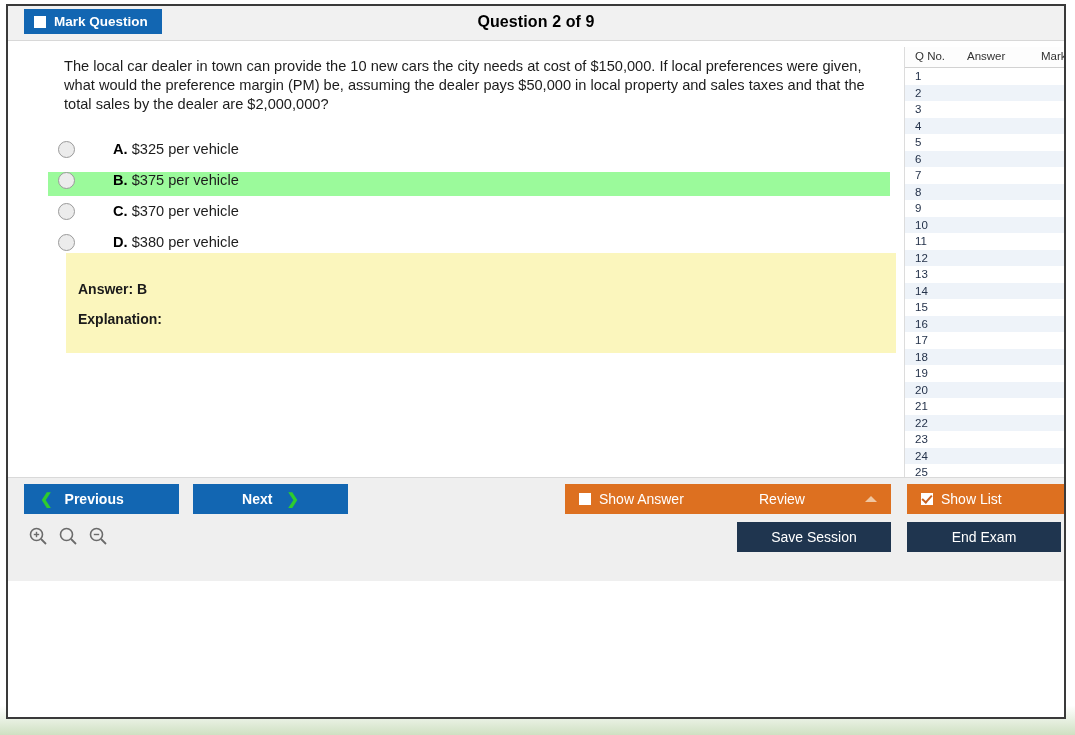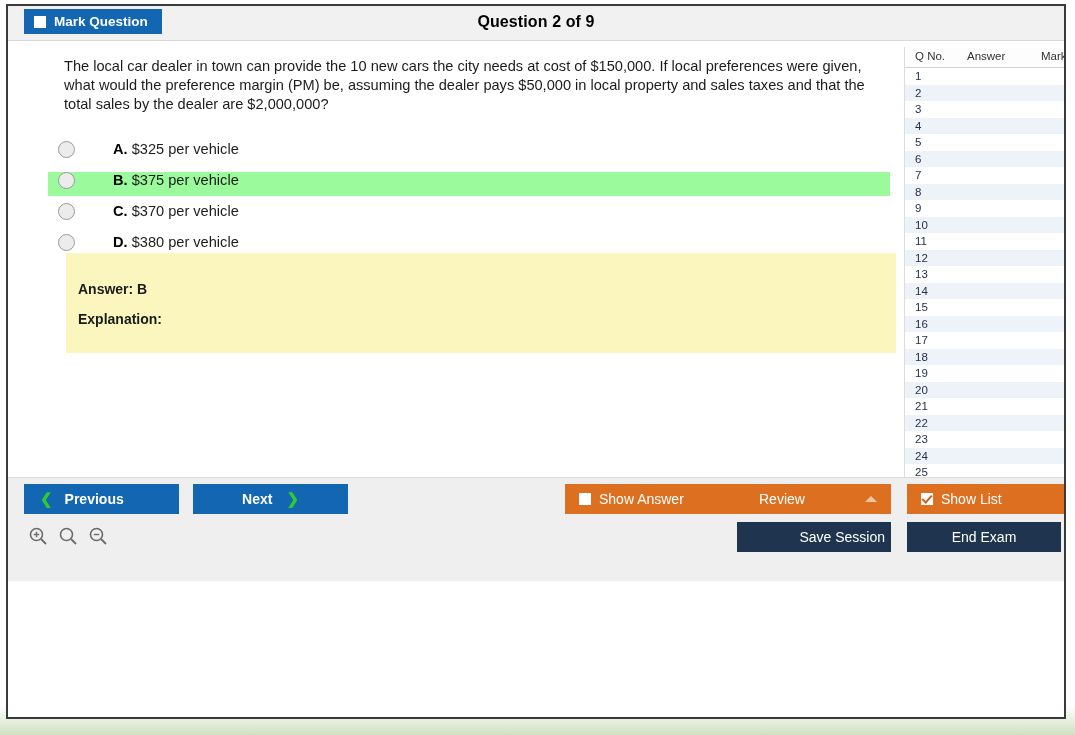--- a/index.html
+++ b/index.html
@@ -228,21 +228,21 @@
   .btn-showanswer { left: 557px; top: 6px; width: 172px; padding-left: 14px; }
   .btn-review { left: 729px; top: 6px; width: 154px; padding-left: 22px; }
   .btn-showlist { left: 899px; top: 6px; width: 172px; padding-left: 14px; }
   .caret-up {
     position: absolute; right: 14px; top: 12px;
     width: 0; height: 0;
     border-left: 6px solid transparent;
     border-right: 6px solid transparent;
     border-bottom: 6px solid #f0c6a0;
   }
-  .btn-save { left: 729px; top: 44px; width: 154px; justify-content: flex-end; }
+  .btn-save { left: 729px; top: 44px; width: 154px; }
   .btn-end  { left: 899px; top: 44px; width: 154px; }
 
   .zoom-tools {
     position: absolute; left: 20px; top: 48px;
     display: flex; gap: 10px; align-items: center;
   }
   .zoom-tools .zicon { cursor: pointer; color: #6b6b6b; }
   .zoom-tools svg { display: block; }
 </style>
 </head>

